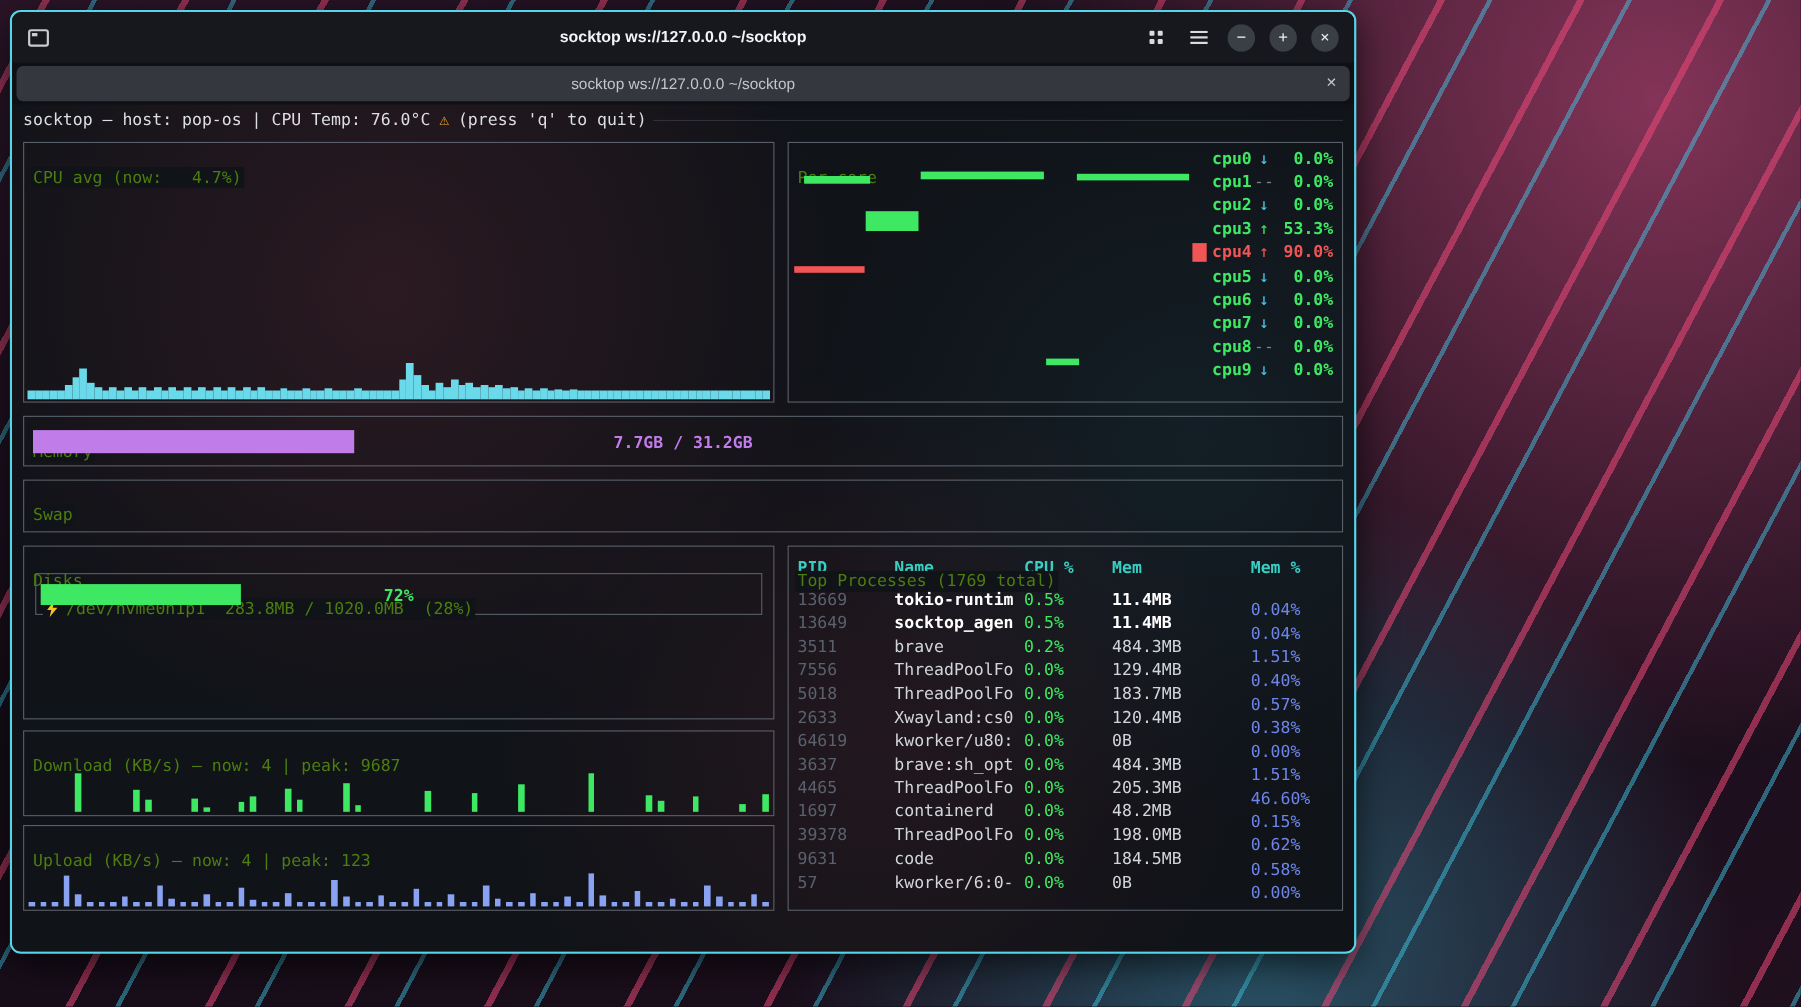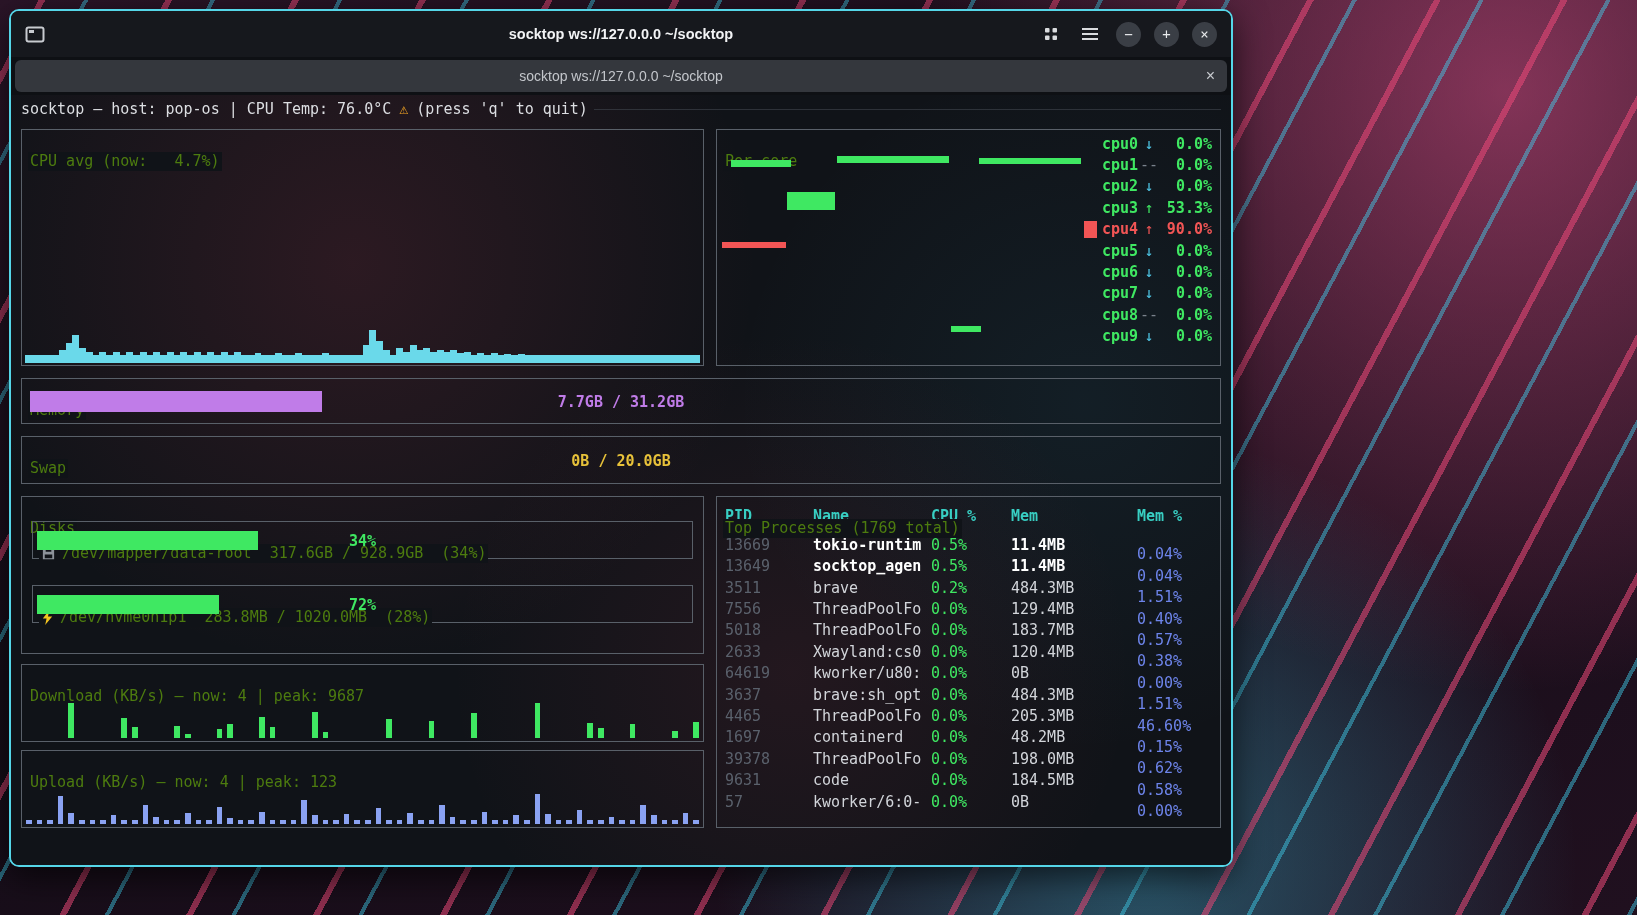--- a/index.html
+++ b/index.html
@@ -355,43 +355,27 @@
     <div class="panel memory-panel">
       <span class="panel-title">Memory</span>
       <div class="gauge">
         <div class="gauge-fill mem-fill" style="width: 24.7%;"></div>
         <div class="gauge-label mem-label">7.7GB / 31.2GB</div>
       </div>
     </div>
 
     <div class="panel swap-panel">
       <span class="panel-title">Swap</span>
-      <div class="gauge">
-        <div class="gauge-fill swap-fill" style="width: 0%;"></div>
-        <div class="gauge-label swap-label">0B / 20.0GB</div>
-      </div>
     </div>
 
     <div class="row2">
       <div class="left-col">
         <div class="panel disks-panel">
           <span class="panel-title">Disks</span>
 
-          <div class="disk-sub">
-            <span class="panel-title">
-              <svg width="15" height="15" viewBox="0 0 16 16">
-                  <path fill="#8c929a" d="M2 2h10l2 2v10H2V2zm3 1v3h6V3H5zm-1 6v4h8V9H4z"></path>
-                </svg>
-              <span>/dev/mapper/data-root  317.6GB / 928.9GB  (34%)</span>
-            </span>
-            <div class="gauge">
-              <div class="gauge-fill disk-fill" style="width: 34%;"></div>
-              <div class="gauge-label disk-label">34%</div>
-            </div>
-          </div>
 
           <div class="disk-sub">
             <span class="panel-title">
               <svg width="13" height="15" viewBox="0 0 12 16">
                   <path fill="#f2c320" d="M8 0 1 9h4L3.5 16 11 7H6.5z"></path>
                 </svg>
               <span>/dev/nvme0n1p1  283.8MB / 1020.0MB  (28%)</span>
             </span>
             <div class="gauge">
               <div class="gauge-fill disk-fill" style="width: 28%;"></div>

